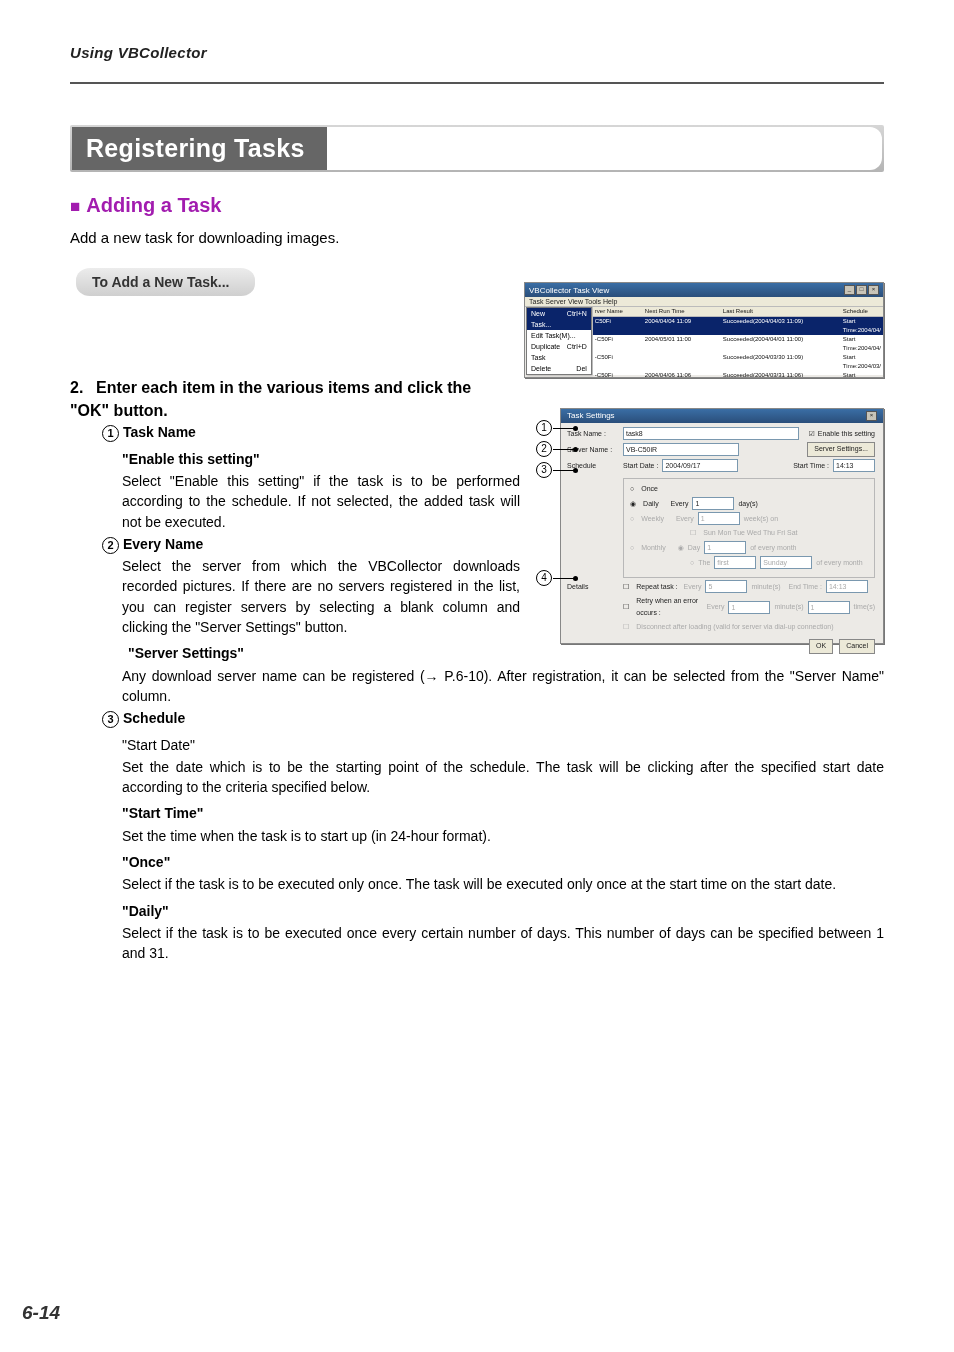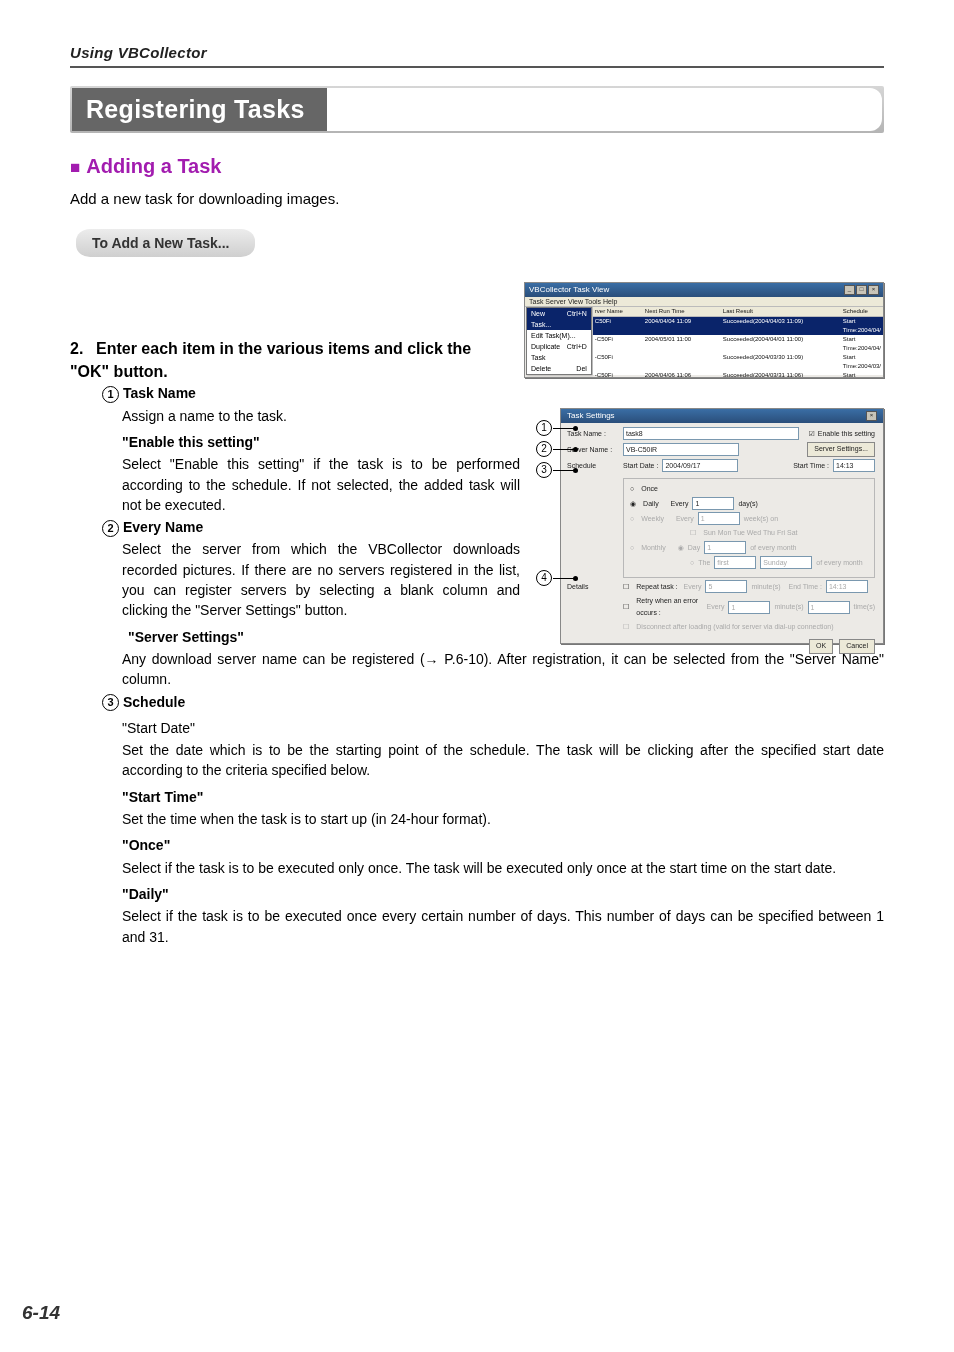--- a/index.html
+++ b/index.html
@@ -11,22 +11,22 @@
   }
   .page {
     width: 954px;
     min-height: 1352px;
     position: relative;
     box-sizing: border-box;
     padding: 44px 70px 40px 70px;
   }
   .header-band {
     border-bottom: 2px solid #555;
-    padding-bottom: 4px;
-    margin-bottom: 18px;
+    padding-bottom: 20px;
+    margin-bottom: 41px;
   }
   .header-title {
     font-style: italic;
     font-weight: bold;
     font-size: 15px;
     color: #222;
     letter-spacing: 0.3px;
   }
   .title-bar-wrap {
     background: linear-gradient(#d6d6d6, #b4b4b4);
@@ -151,20 +151,21 @@
     height: 94px;
     font-size: 7px;
     overflow: hidden;
   }
   .shot1 .titlebar {
     background: linear-gradient(#3a6ea5, #2a4e7a);
     color: #fff;
     font-size: 8px;
     padding: 2px 4px;
     display: flex;
+    align-items: center;
     justify-content: space-between;
   }
   .shot1 .menubar {
     background: #ece9d8;
     font-size: 7px;
     padding: 1px 4px;
     border-bottom: 1px solid #bbb;
     color: #222;
   }
   .shot1 .body {
@@ -318,21 +319,20 @@
     <div class="step-text">
       <span class="num">2.</span><span>Enter each item in the various items and click the "OK" button.</span>
     </div>
 
     <div class="step-body">
 
       <div class="item-head">
         <span class="circled">1</span><span>Task Name</span>
       </div>
       <div class="indent1">
-        <p class="item-para">Assign a name to the task.</p>
         <div class="item-sub">"Enable this setting"</div>
         <p class="item-para" style="width:398px">Select "Enable this setting" if the task is to be performed according to the schedule. If not selected, the added task will not be executed.</p>
       </div>
 
       <div class="item-head">
         <span class="circled">2</span><span>Every Name</span>
       </div>
       <div class="indent1">
         <p class="item-para" style="width:398px">Select the server from which the VBCollector downloads recorded pictures. If there are no servers registered in the list, you can register servers by selecting a blank column and clicking the "Server Settings" button.</p>
         <div class="item-sub indent2"> "Server Settings"</div>

